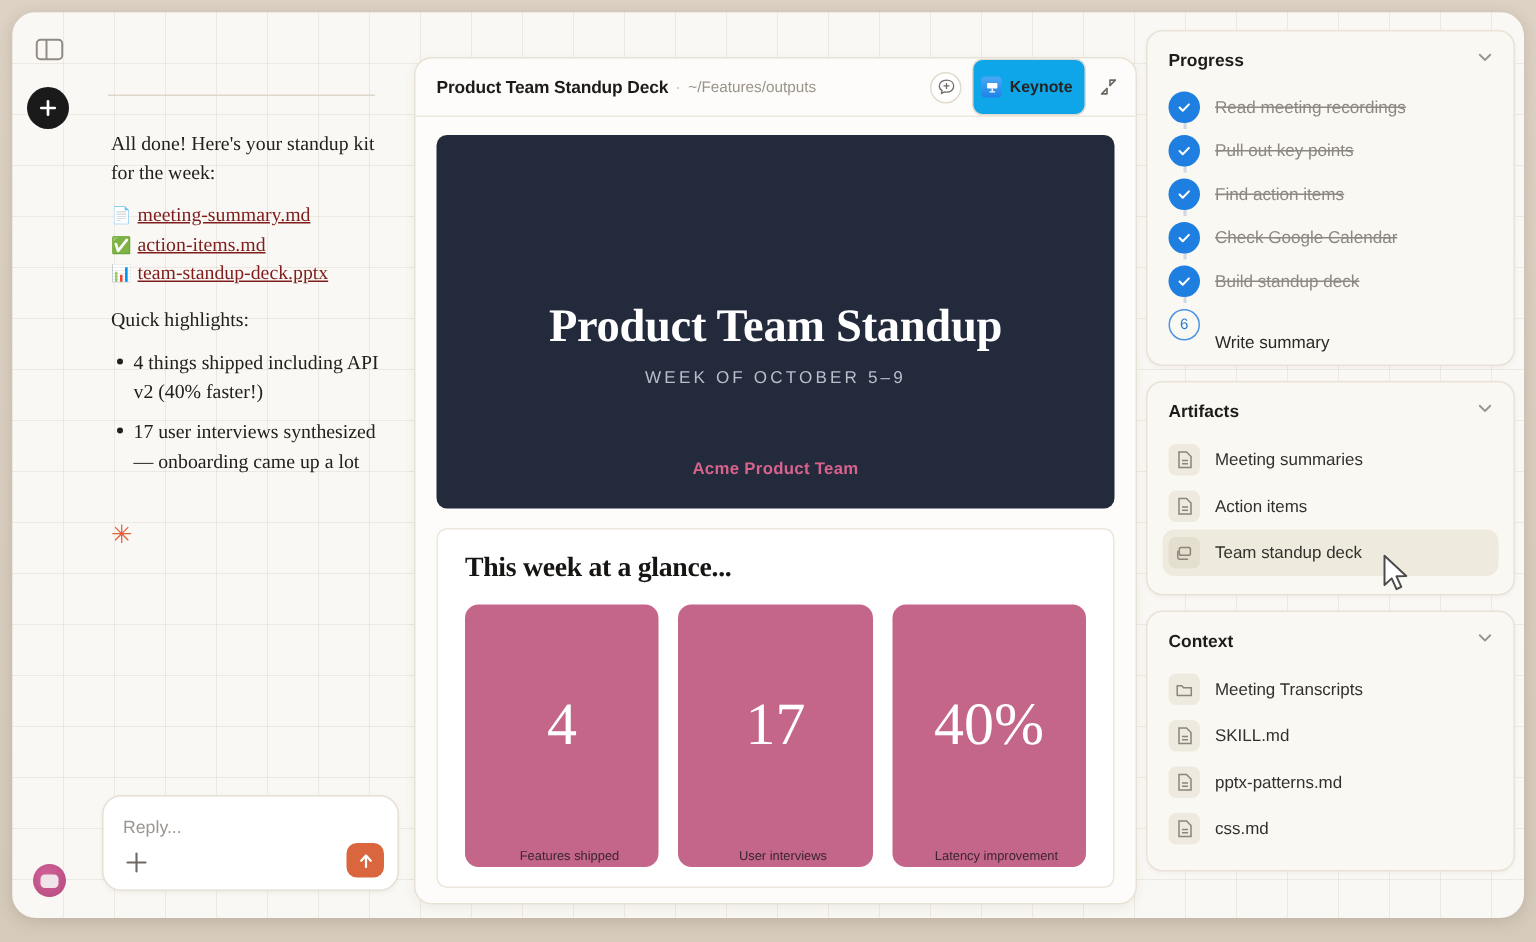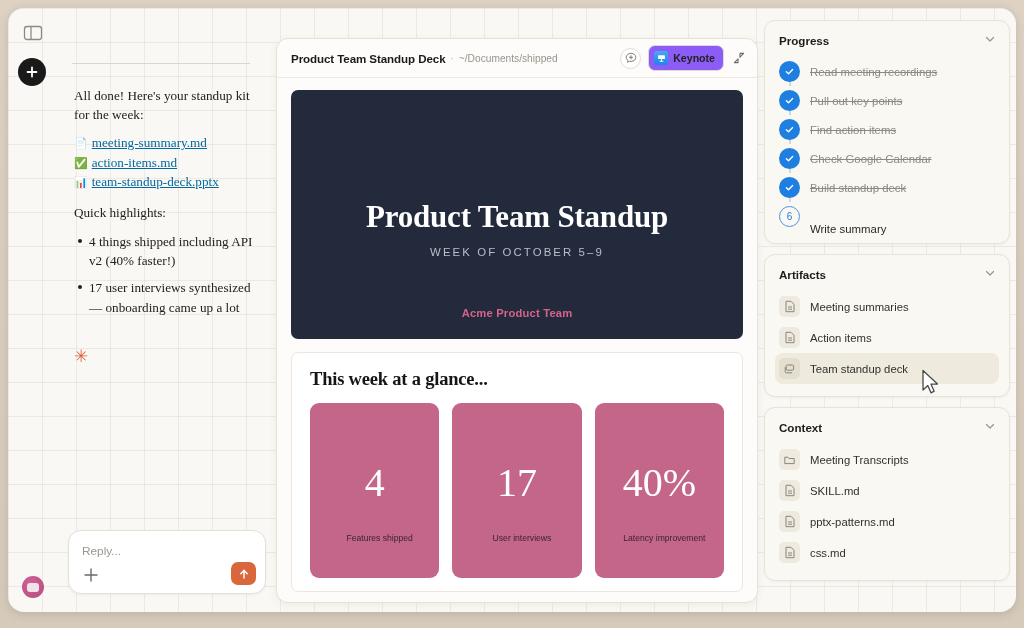--- a/index.html
+++ b/index.html
@@ -97,21 +97,21 @@
   .file-list { list-style: none; margin-bottom: 11px; }
   .file-list li {
     display: flex; align-items: baseline;
     gap: 4px;
     margin-bottom: 1px;
     line-height: 1.42;
   }
   .file-emoji { font-size: 11px; flex: none; }
   .file-link {
     text-decoration: underline;
-    color: #0369a1;
+    color: #7f1d1d;
     cursor: pointer;
   }
   .bullets { list-style: none; margin: 0 0 8px 0; }
   .bullets li {
     position: relative;
     padding-left: 15px;
     margin-bottom: 8px;
     line-height: 1.45;
   }
   .bullets li::before {
@@ -199,25 +199,25 @@
   .hdr-icon-btn {
     width: 21px; height: 21px;
     border: 1px solid #e2dace;
     border-radius: 50%;
     background: #fff;
     display: flex; align-items: center; justify-content: center;
     cursor: pointer;
   }
   #keynote-btn {
     display: flex; align-items: center; gap: 5px;
-    height: 26px;
+    height: 38px;
     padding: 0 8px 0 5px;
     border: 1px solid #e2dace;
     border-radius: 7px;
-    background: #8b5cf6;
+    background: #0ea5e9;
     cursor: pointer;
   }
   #keynote-icon {
     width: 14px; height: 14px;
     border-radius: 3px;
     background: linear-gradient(180deg,#4aa8f5,#1f83e8);
     display: flex; align-items: center; justify-content: center;
   }
   #keynote-label { font-size: 10.6px; font-weight: bold; color: #24231f; }
   #collapse-btn {
@@ -282,21 +282,21 @@
   }
   .stat-value {
     font-family: "Liberation Serif", serif;
     font-size: 40px;
     color: #ffffff;
     line-height: 1;
     margin-top: -16px;
   }
   .stat-label {
     position: absolute;
-    bottom: 35px;
+    bottom: 3px;
     width: 100%;
     text-align: center;
     font-size: 8.6px;
     color: #3a2530;
     padding-left: 10px;
   }
 
   
   #right-sidebar {
     position: absolute;
@@ -460,21 +460,21 @@
             <polyline points="2.8,5.8 6,2.4 9.2,5.8" fill="none" stroke="#fff" stroke-width="1.5" stroke-linecap="round" stroke-linejoin="round"></polyline>
           </svg>
         </div>
       </div>
     </div>
 
     <div id="doc-panel">
       <div id="doc-header">
         <span id="doc-title">Product Team Standup Deck</span>
         <span id="doc-sep">·</span>
-        <span id="doc-path">~/Documents/shipped</span>
+        <span id="doc-path">~/Features/outputs</span>
 
         <div id="doc-header-actions">
           <div class="hdr-icon-btn">
             <svg width="12" height="12" viewBox="0 0 14 14">
               <path d="M7 1.6c-3.2 0-5.6 2-5.6 4.6 0 1.5.8 2.8 2.1 3.6l-.4 2.2 2.3-1.2c.5.1 1 .2 1.6.2 3.2 0 5.6-2 5.6-4.8S10.2 1.6 7 1.6z" fill="none" stroke="#6e6963" stroke-width="1"></path>
               <line x1="7" y1="4.3" x2="7" y2="8.1" stroke="#6e6963" stroke-width="1" stroke-linecap="round"></line>
               <line x1="5.1" y1="6.2" x2="8.9" y2="6.2" stroke="#6e6963" stroke-width="1" stroke-linecap="round"></line>
             </svg>
           </div>
           <div id="keynote-btn">

